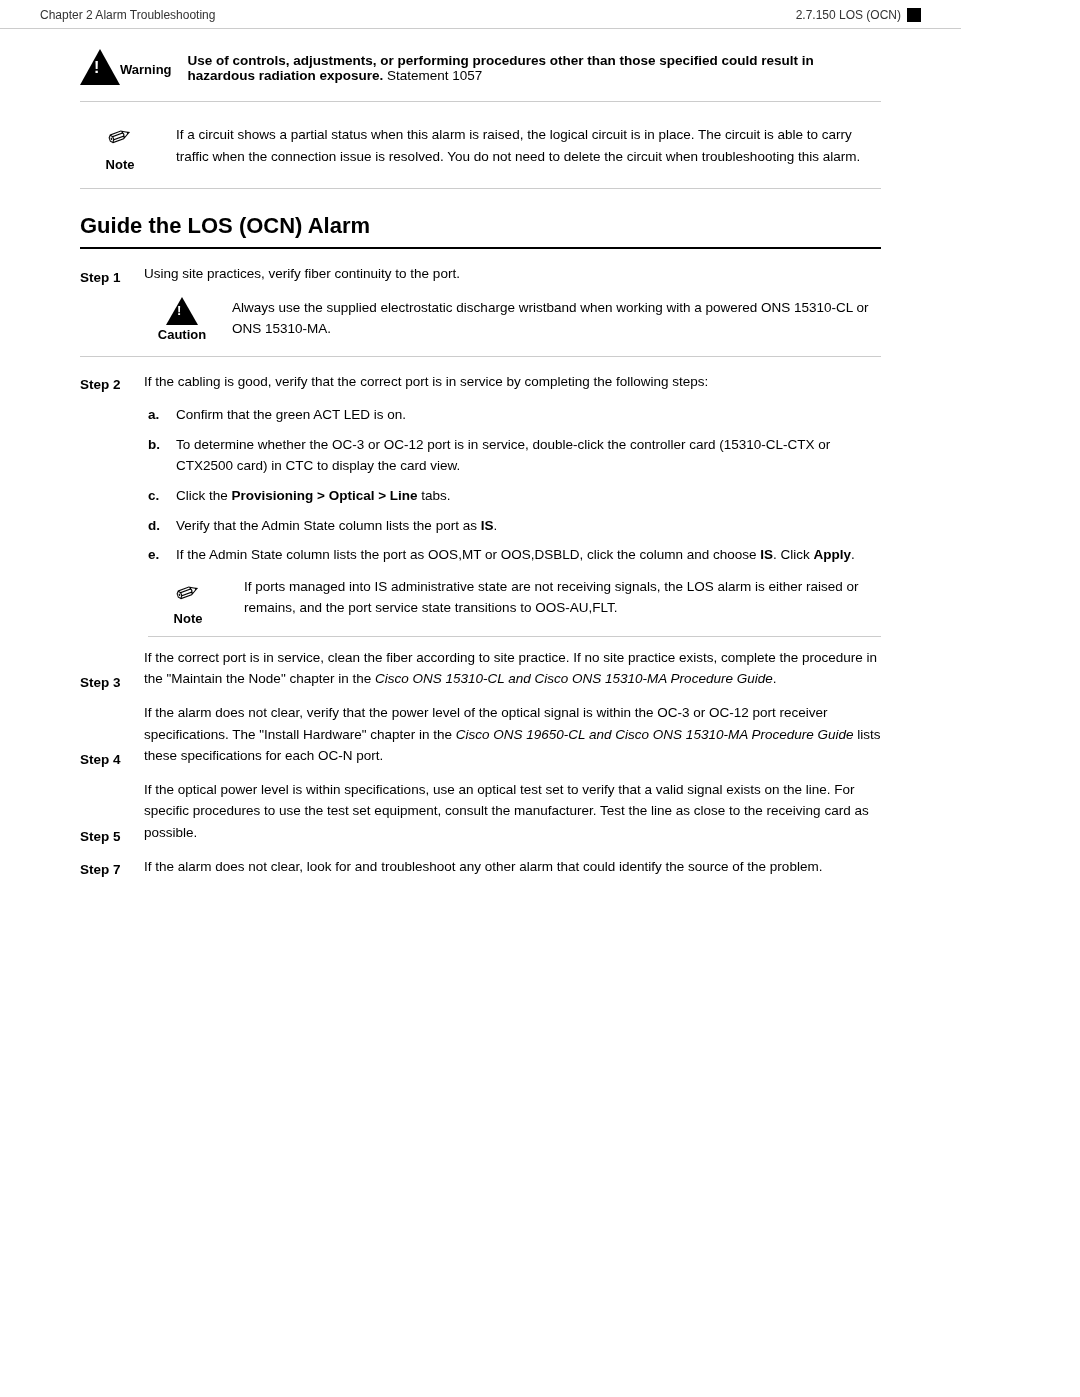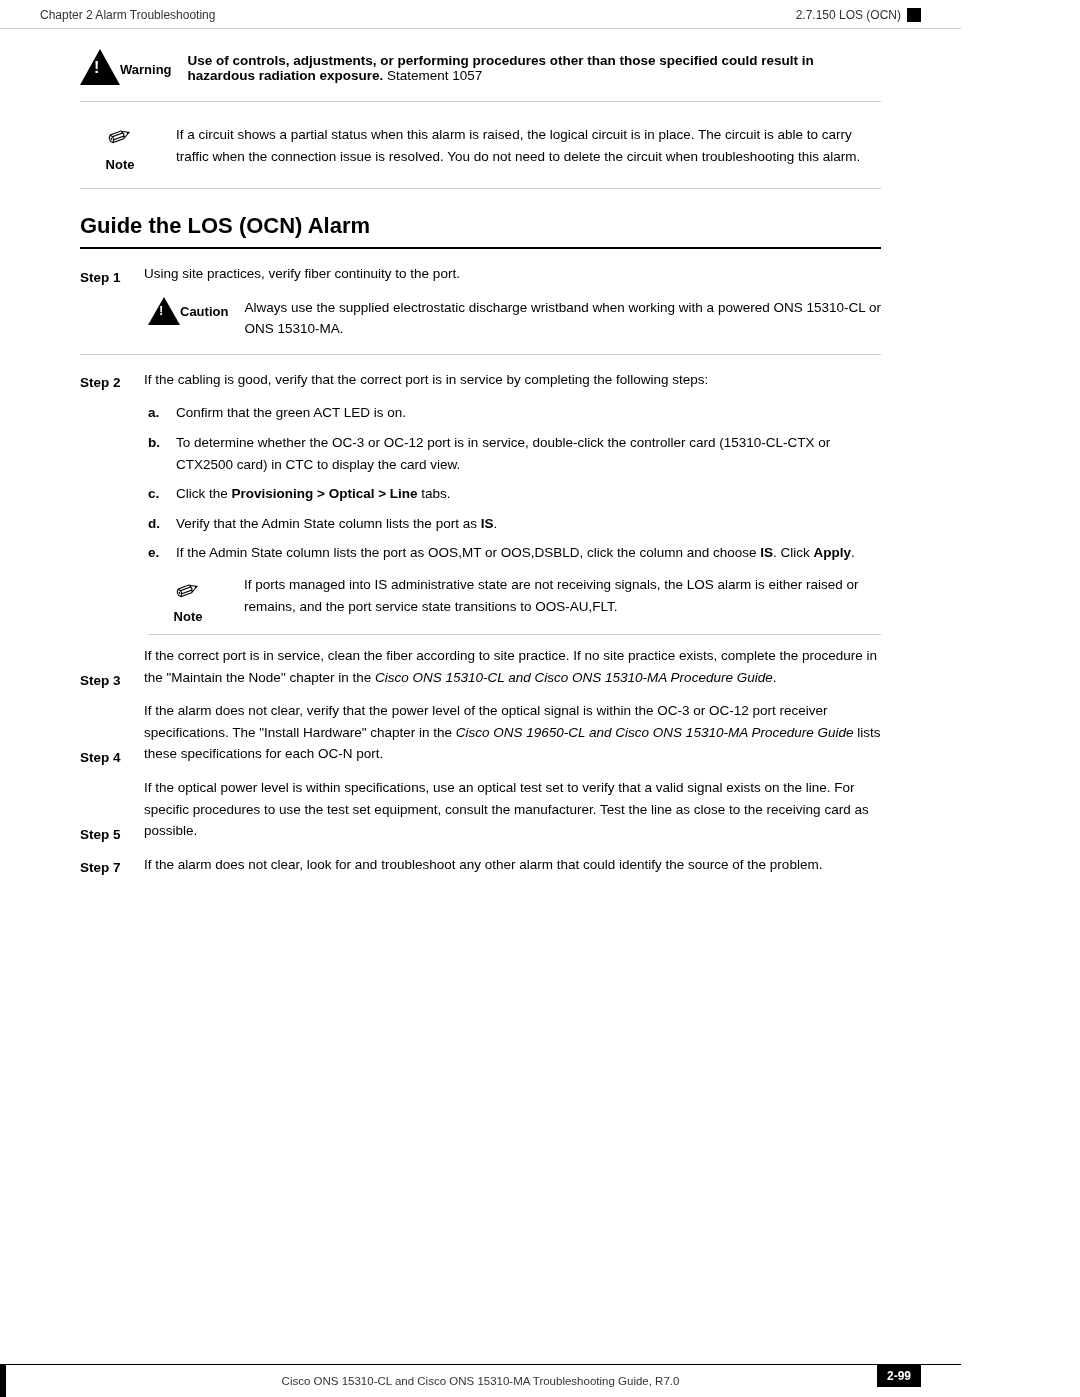--- a/index.html
+++ b/index.html
@@ -154,21 +154,21 @@
       align-items: flex-start;
       gap: 16px;
       margin-bottom: 14px;
       margin-top: 4px;
       padding-bottom: 14px;
       border-bottom: 1px solid #ccc;
       padding-left: 68px;
     }
     .caution-icon-col {
       display: flex;
-      flex-direction: row;
+      flex-direction: column;
       align-items: center;
       min-width: 68px;
     }
     .caution-label {
       font-weight: bold;
       font-size: 13px;
       margin-top: 2px;
     }
     .caution-triangle {
       width: 0;
@@ -387,19 +387,14 @@
     </div>
 
 
     <div class="step-block">
       <span class="step-label">Step 7</span>
       <span class="step-text">If the alarm does not clear, look for and troubleshoot any other alarm that could identify the source of the problem.</span>
     </div>
 
   </div>
 
-  <div class="page-footer">
-    <div class="footer-left-bar"></div>
-    <span class="footer-center">Cisco ONS 15310-CL and Cisco ONS 15310-MA Troubleshooting Guide, R7.0</span>
-    <div class="footer-page">2-99</div>
-  </div>
 
 </div>
 
 </body></html>

